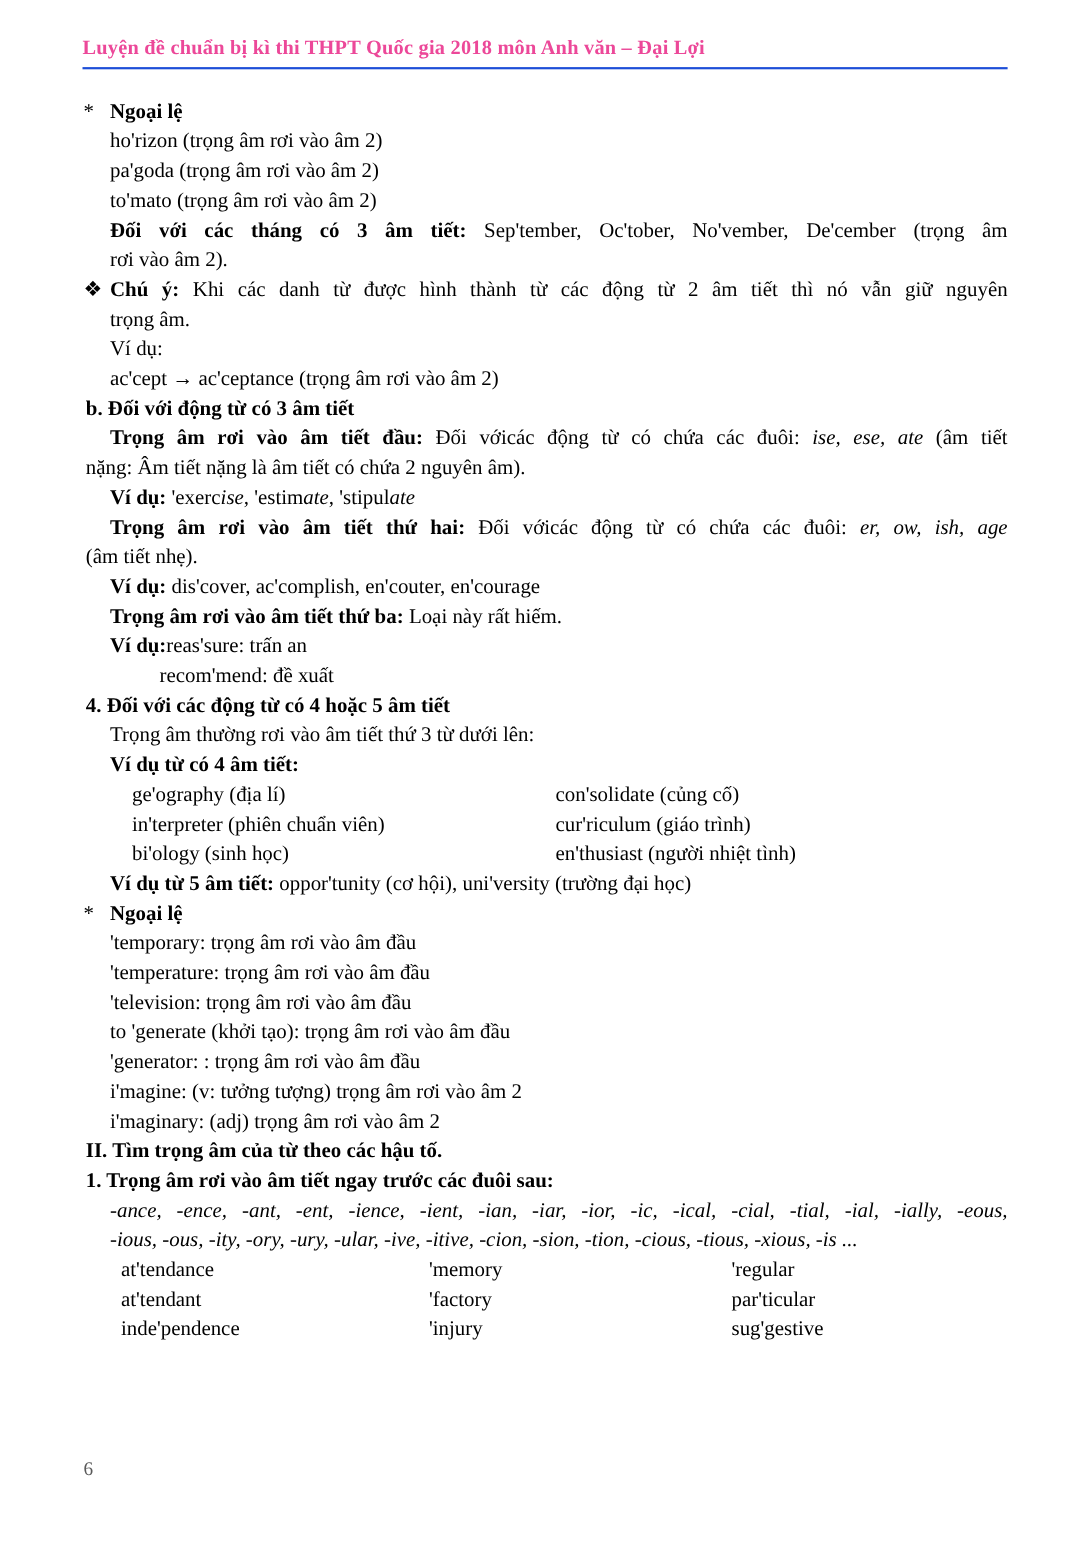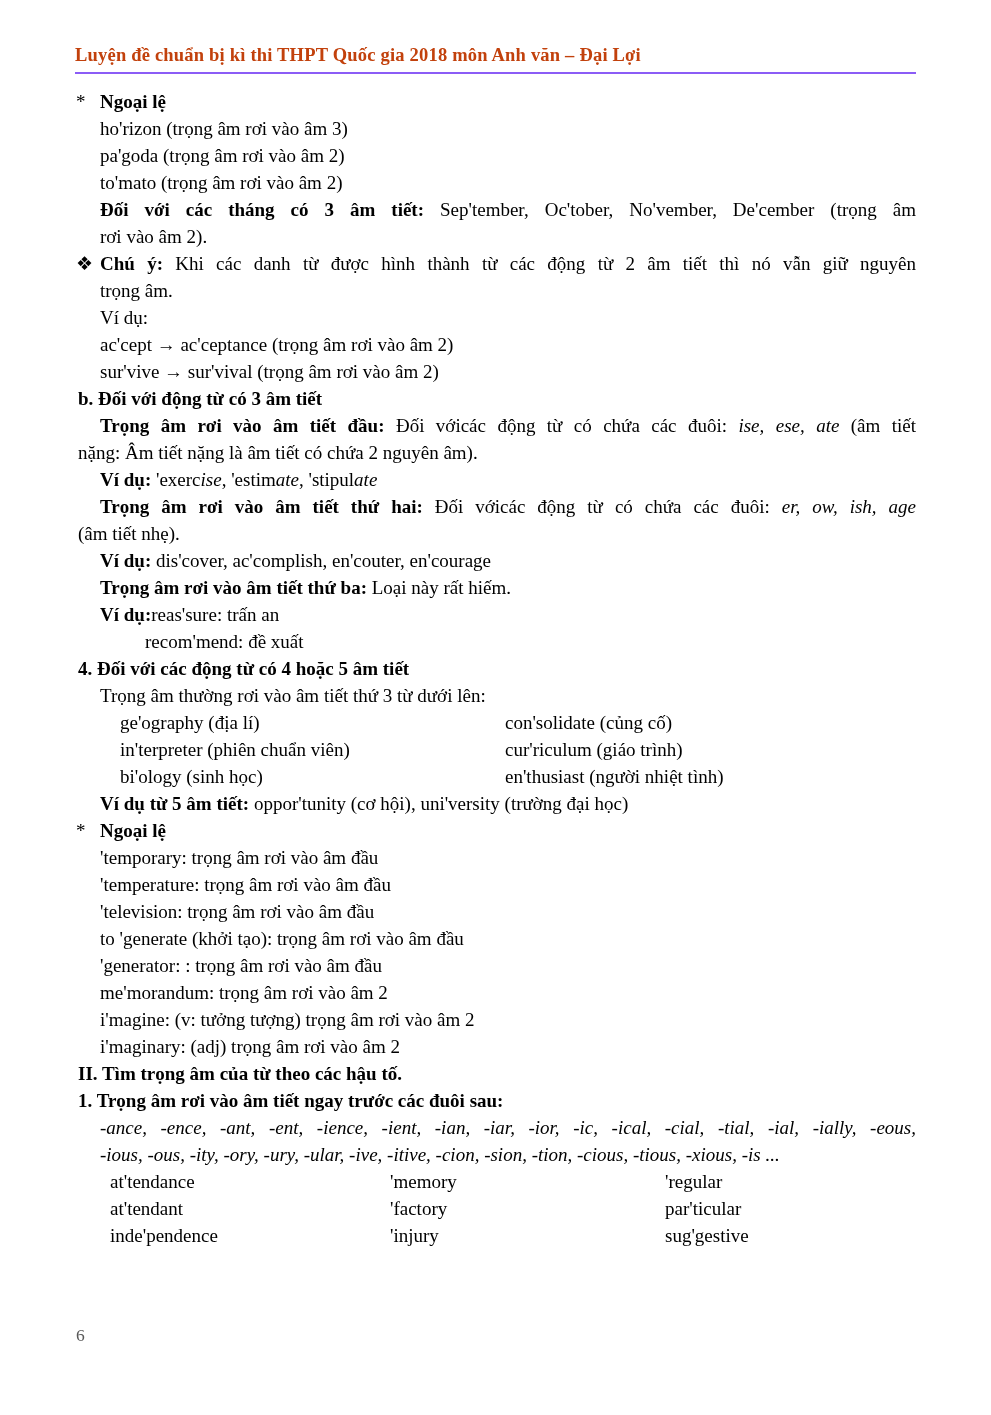--- a/index.html
+++ b/index.html
@@ -10,28 +10,28 @@
     font-family: "Liberation Serif", "DejaVu Serif", "DejaVu Sans", serif;
   }
   .page {
     position: relative;
     width: 991px; height: 1415px;
     background: #ffffff;
     overflow: hidden;
   }
   .header {
     position: absolute;
-    left: 75px; top: 45px;
+    left: 75px; top: 34px;
     width: 841px;
     font-size: 18.5px;
     font-weight: bold;
-    color: #c2410c;
+    color: #ec4899;
     letter-spacing: 0.2px;
     padding-bottom: 6px;
-    border-bottom: 2px solid #8b5cf6;
+    border-bottom: 2px solid #1d4ed8;
   }
   .doc {
     position: absolute;
     left: 75px; top: 88px;
     width: 841px;
     font-size: 19px;
     line-height: 27px;
     color: #000000;
   }
   .line { position: relative; height: 27px; overflow: hidden; }
@@ -58,62 +58,61 @@
   }
 </style>
 </head>
 <body>
 
 <div class="page">
   <div class="header">Luyện đề chuẩn bị kì thi THPT Quốc gia 2018 môn Anh văn – Đại Lợi</div>
 
   <div class="doc">
       <div class="line ind1"><span class="marker">*</span><span class="b">Ngoại lệ</span></div>
-      <div class="line ind1"><span>ho'rizon (trọng âm rơi vào âm 3)</span></div>
+      <div class="line ind1"><span>ho'rizon (trọng âm rơi vào âm 2)</span></div>
       <div class="line ind1"><span>pa'goda (trọng âm rơi vào âm 2)</span></div>
       <div class="line ind1"><span>to'mato (trọng âm rơi vào âm 2)</span></div>
       <div class="line ind1 just"><span class="b">Đối với các tháng có 3 âm tiết:</span><span> Sep'tember, Oc'tober, No'vember, De'cember (trọng âm</span></div>
       <div class="line ind1"><span>rơi vào âm 2).</span></div>
       <div class="line ind1 just"><span class="marker">❖</span><span class="b">Chú ý:</span><span> Khi các danh từ được hình thành từ các động từ 2 âm tiết thì nó vẫn giữ nguyên</span></div>
       <div class="line ind1"><span>trọng âm.</span></div>
       <div class="line ind1"><span>Ví dụ:</span></div>
       <div class="line ind1"><span>ac'cept →  ac'ceptance (trọng âm rơi vào âm 2)</span></div>
-      <div class="line ind1"><span>sur'vive → sur'vival (trọng âm rơi vào âm 2)</span></div>
       <div class="line ind0"><span class="b">b. Đối với động từ có 3 âm tiết</span></div>
       <div class="line ind1 just"><span class="b">Trọng âm rơi vào âm tiết đầu:</span><span> Đối vớicác động từ có chứa các đuôi: </span><span class="i">ise, ese, ate</span><span> (âm tiết</span></div>
       <div class="line ind0"><span>nặng: Âm tiết nặng là âm tiết có chứa 2 nguyên âm).</span></div>
       <div class="line ind1"><span class="b">Ví dụ: </span><span>'exerc</span><span class="i">ise</span><span>, 'estim</span><span class="i">ate</span><span>, 'stipul</span><span class="i">ate</span></div>
       <div class="line ind1 just"><span class="b">Trọng âm rơi vào âm tiết thứ hai:</span><span> Đối vớicác động từ có chứa các đuôi: </span><span class="i">er, ow, ish, age</span></div>
       <div class="line ind0"><span>(âm tiết nhẹ).</span></div>
       <div class="line ind1"><span class="b">Ví dụ: </span><span>dis'cover, ac'complish, en'couter, en'courage</span></div>
       <div class="line ind1"><span class="b">Trọng âm rơi vào âm tiết thứ ba:</span><span> Loại này rất hiếm.</span></div>
       <div class="line ind1"><span class="b">Ví dụ:</span><span>reas'sure: trấn an</span></div>
       <div class="line ind2"><span>recom'mend: đề xuất</span></div>
       <div class="line ind0"><span class="b">4. Đối với các động từ có 4 hoặc 5 âm tiết</span></div>
       <div class="line ind1"><span>Trọng âm thường rơi vào âm tiết thứ 3 từ dưới lên:</span></div>
+      <div class="line ind1"><span class="b">Ví dụ từ có 4 âm tiết:</span></div>
       <div class="line ind1 cols4">
         <span class="c0">ge'ography (địa lí)</span>
         <span class="c1">con'solidate (củng cố)</span>
       </div>
       <div class="line ind1 cols4">
         <span class="c0">in'terpreter (phiên chuẩn viên)</span>
         <span class="c1">cur'riculum (giáo trình)</span>
       </div>
       <div class="line ind1 cols4">
         <span class="c0">bi'ology (sinh học)</span>
         <span class="c1">en'thusiast (người nhiệt tình)</span>
       </div>
       <div class="line ind1"><span class="b">Ví dụ từ 5 âm tiết:</span><span> oppor'tunity (cơ hội), uni'versity (trường đại học)</span></div>
       <div class="line ind1"><span class="marker">*</span><span class="b">Ngoại lệ</span></div>
       <div class="line ind1"><span>'temporary: trọng âm rơi vào âm đầu</span></div>
       <div class="line ind1"><span>'temperature: trọng âm rơi vào âm đầu</span></div>
       <div class="line ind1"><span>'television: trọng âm rơi vào âm đầu</span></div>
       <div class="line ind1"><span>to 'generate (khởi tạo): trọng âm rơi vào âm đầu</span></div>
       <div class="line ind1"><span>'generator: : trọng âm rơi vào âm đầu</span></div>
-      <div class="line ind1"><span>me'morandum: trọng âm rơi vào âm 2</span></div>
       <div class="line ind1"><span>i'magine: (v: tưởng tượng) trọng âm rơi vào âm 2</span></div>
       <div class="line ind1"><span>i'maginary: (adj) trọng âm rơi vào âm 2</span></div>
       <div class="line ind0"><span class="b">II. Tìm trọng âm của từ theo các hậu tố.</span></div>
       <div class="line ind0"><span class="b">1. Trọng âm rơi vào âm tiết ngay trước các đuôi sau:</span></div>
       <div class="line ind1 just"><span class="i">-ance, -ence, -ant, -ent, -ience, -ient, -ian, -iar, -ior, -ic, -ical, -cial, -tial, -ial, -ially, -eous,</span></div>
       <div class="line ind1"><span class="i">-ious, -ous, -ity, -ory, -ury, -ular, -ive, -itive, -cion, -sion, -tion, -cious, -tious, -xious, -is ...</span></div>
       <div class="line ind1 cols3">
         <span class="c0">at'tendance</span>
         <span class="c1">'memory</span>
         <span class="c2">'regular</span>

